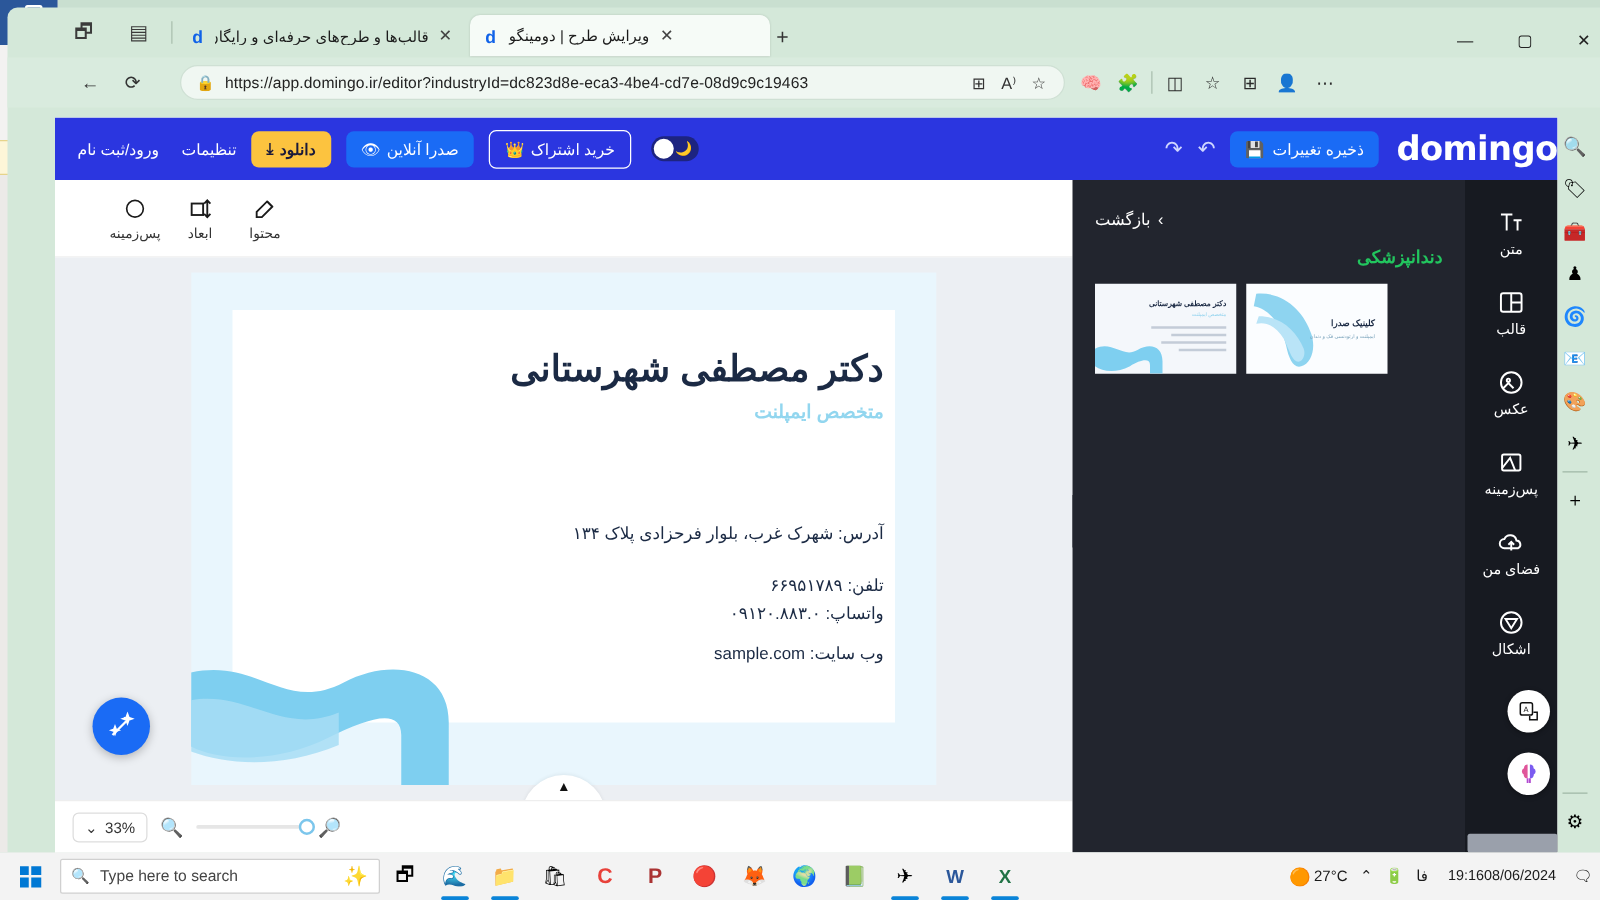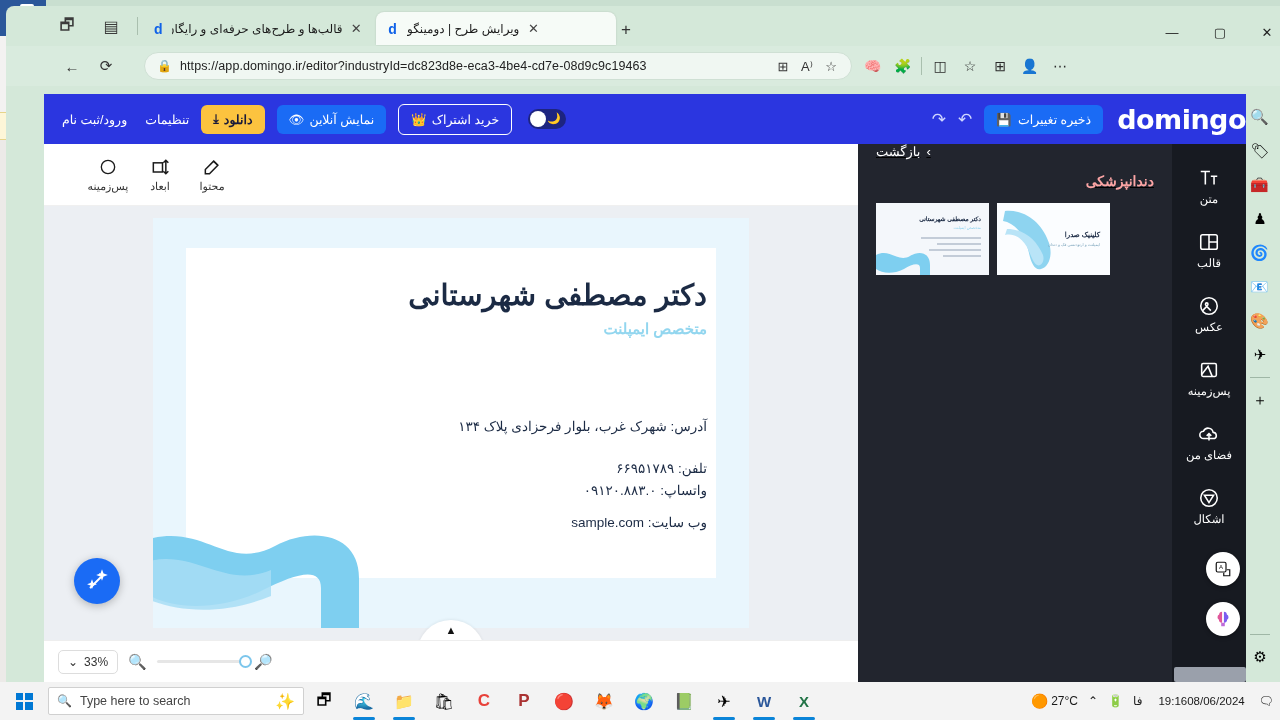--- a/index.html
+++ b/index.html
@@ -80,24 +80,24 @@
   .wave { position:absolute; left:-8px; bottom:-6px; width:230px; height:130px;}
   .aibtn { position:absolute; left:30px; bottom:36px; width:46px; height:46px; border-radius:50%; background:#1a6bf5; display:flex; align-items:center; justify-content:center; box-shadow:0 2px 8px rgba(0,0,0,.25); cursor:pointer;}
   .pagetab { position:absolute; left:373px; bottom:-18px; width:68px; height:38px; background:#fff; border-radius:34px 34px 0 0; display:flex; align-items:flex-start; justify-content:center; padding-top:4px; cursor:pointer; box-shadow:0 -1px 3px rgba(0,0,0,.06);}
   .zoombar { position:absolute; left:0; bottom:0; width:814px; height:42px; background:#fff; display:flex; align-items:center; padding-left:14px; gap:10px; border-top:1px solid #eee;}
   .zsel { border:1px solid #ddd; border-radius:5px; padding:4px 9px; font-size:12px; color:#333; display:flex; align-items:center; gap:6px; cursor:pointer;}
   .zicon { font-size:15px; color:#333; cursor:pointer;}
   .ztrack { width:88px; height:3px; background:#e6e6e6; border-radius:2px; position:relative;}
   .zknob { position:absolute; left:82px; top:-5px; width:13px; height:13px; border-radius:50%; border:2px solid #7cc6ec; background:#fff; cursor:pointer;}
 
   
-  .tplpanel { position:absolute; right:74px; top:50px; width:314px; height:538px; background:#22252e; direction:rtl; padding:0 18px;text-decoration:underline;}
+  .tplpanel { position:absolute; right:74px; top:50px; width:314px; height:538px; background:#22252e; direction:rtl; padding:24px 18px;}
   .back { display:flex; align-items:center; justify-content:flex-start; gap:6px; font-size:13px; color:#fff; cursor:pointer; flex-direction:row-reverse; margin-bottom:14px;}
   .replaceall { width:278px; height:34px; background:#1a6bf5; color:#fff; border:none; border-radius:6px; font-size:12.5px; cursor:pointer;}
-  .cat { margin-top:8px; font-size:14px; font-weight:bold; color:#fca5a5;}
+  .cat { margin-top:8px; font-size:14px; font-weight:bold; color:#22c55e;}
   .thumbs { margin-top:14px; display:flex; gap:8px; flex-direction:row-reverse;}
   .thumb { width:113px; height:72px; background:#f4f7fb; position:relative; overflow:hidden; cursor:pointer;}
   .sidebarnav { position:absolute; right:0; top:50px; width:74px; height:538px; background:#171a21; display:flex; flex-direction:column; align-items:center; padding-top:10px;}
   .navitem { width:74px; height:64px; display:flex; flex-direction:column; align-items:center; justify-content:center; gap:3px; cursor:pointer; color:#fff;}
   .navitem .nl { font-size:11.5px; color:#fff;}
   .floatA { position:absolute; right:6px; bottom:96px; width:34px; height:34px; border-radius:50%; background:#fff; display:flex; align-items:center; justify-content:center; cursor:pointer; box-shadow:0 1px 4px rgba(0,0,0,.4);}
   .floatB { position:absolute; right:6px; bottom:46px; width:34px; height:34px; border-radius:50%; background:#fff; display:flex; align-items:center; justify-content:center; cursor:pointer; box-shadow:0 1px 4px rgba(0,0,0,.4);}
   .collapse { position:absolute; left:814px; top:302px; width:22px; height:42px; background:#22252e; border-radius:0 22px 22px 0; display:flex; align-items:center; justify-content:center; cursor:pointer; color:#fff; font-size:11px;}
   .scrollstub { position:absolute; left:1130px; top:573px; width:72px; height:15px; background:#9aa0ab; border-radius:2px;}
 
@@ -207,21 +207,21 @@
       <div class="spacer"></div>
       <div class="toggle">
         <span class="moon">🌙</span>
         <span class="knob"></span>
       </div>
       <div class="obtn outline">
         <span>خرید اشتراک</span>
         <span>👑</span>
       </div>
       <div class="obtn blue">
-        <span>نمایش آنلاین</span>
+        <span>صدرا آنلاین</span>
         <span>👁</span>
       </div>
       <div class="obtn yellow">
         <span>دانلود</span>
         <span>⤓</span>
       </div>
       <div class="plain">تنظیمات</div>
       <div class="plain">ورود/ثبت نام</div>
     </div>
 

